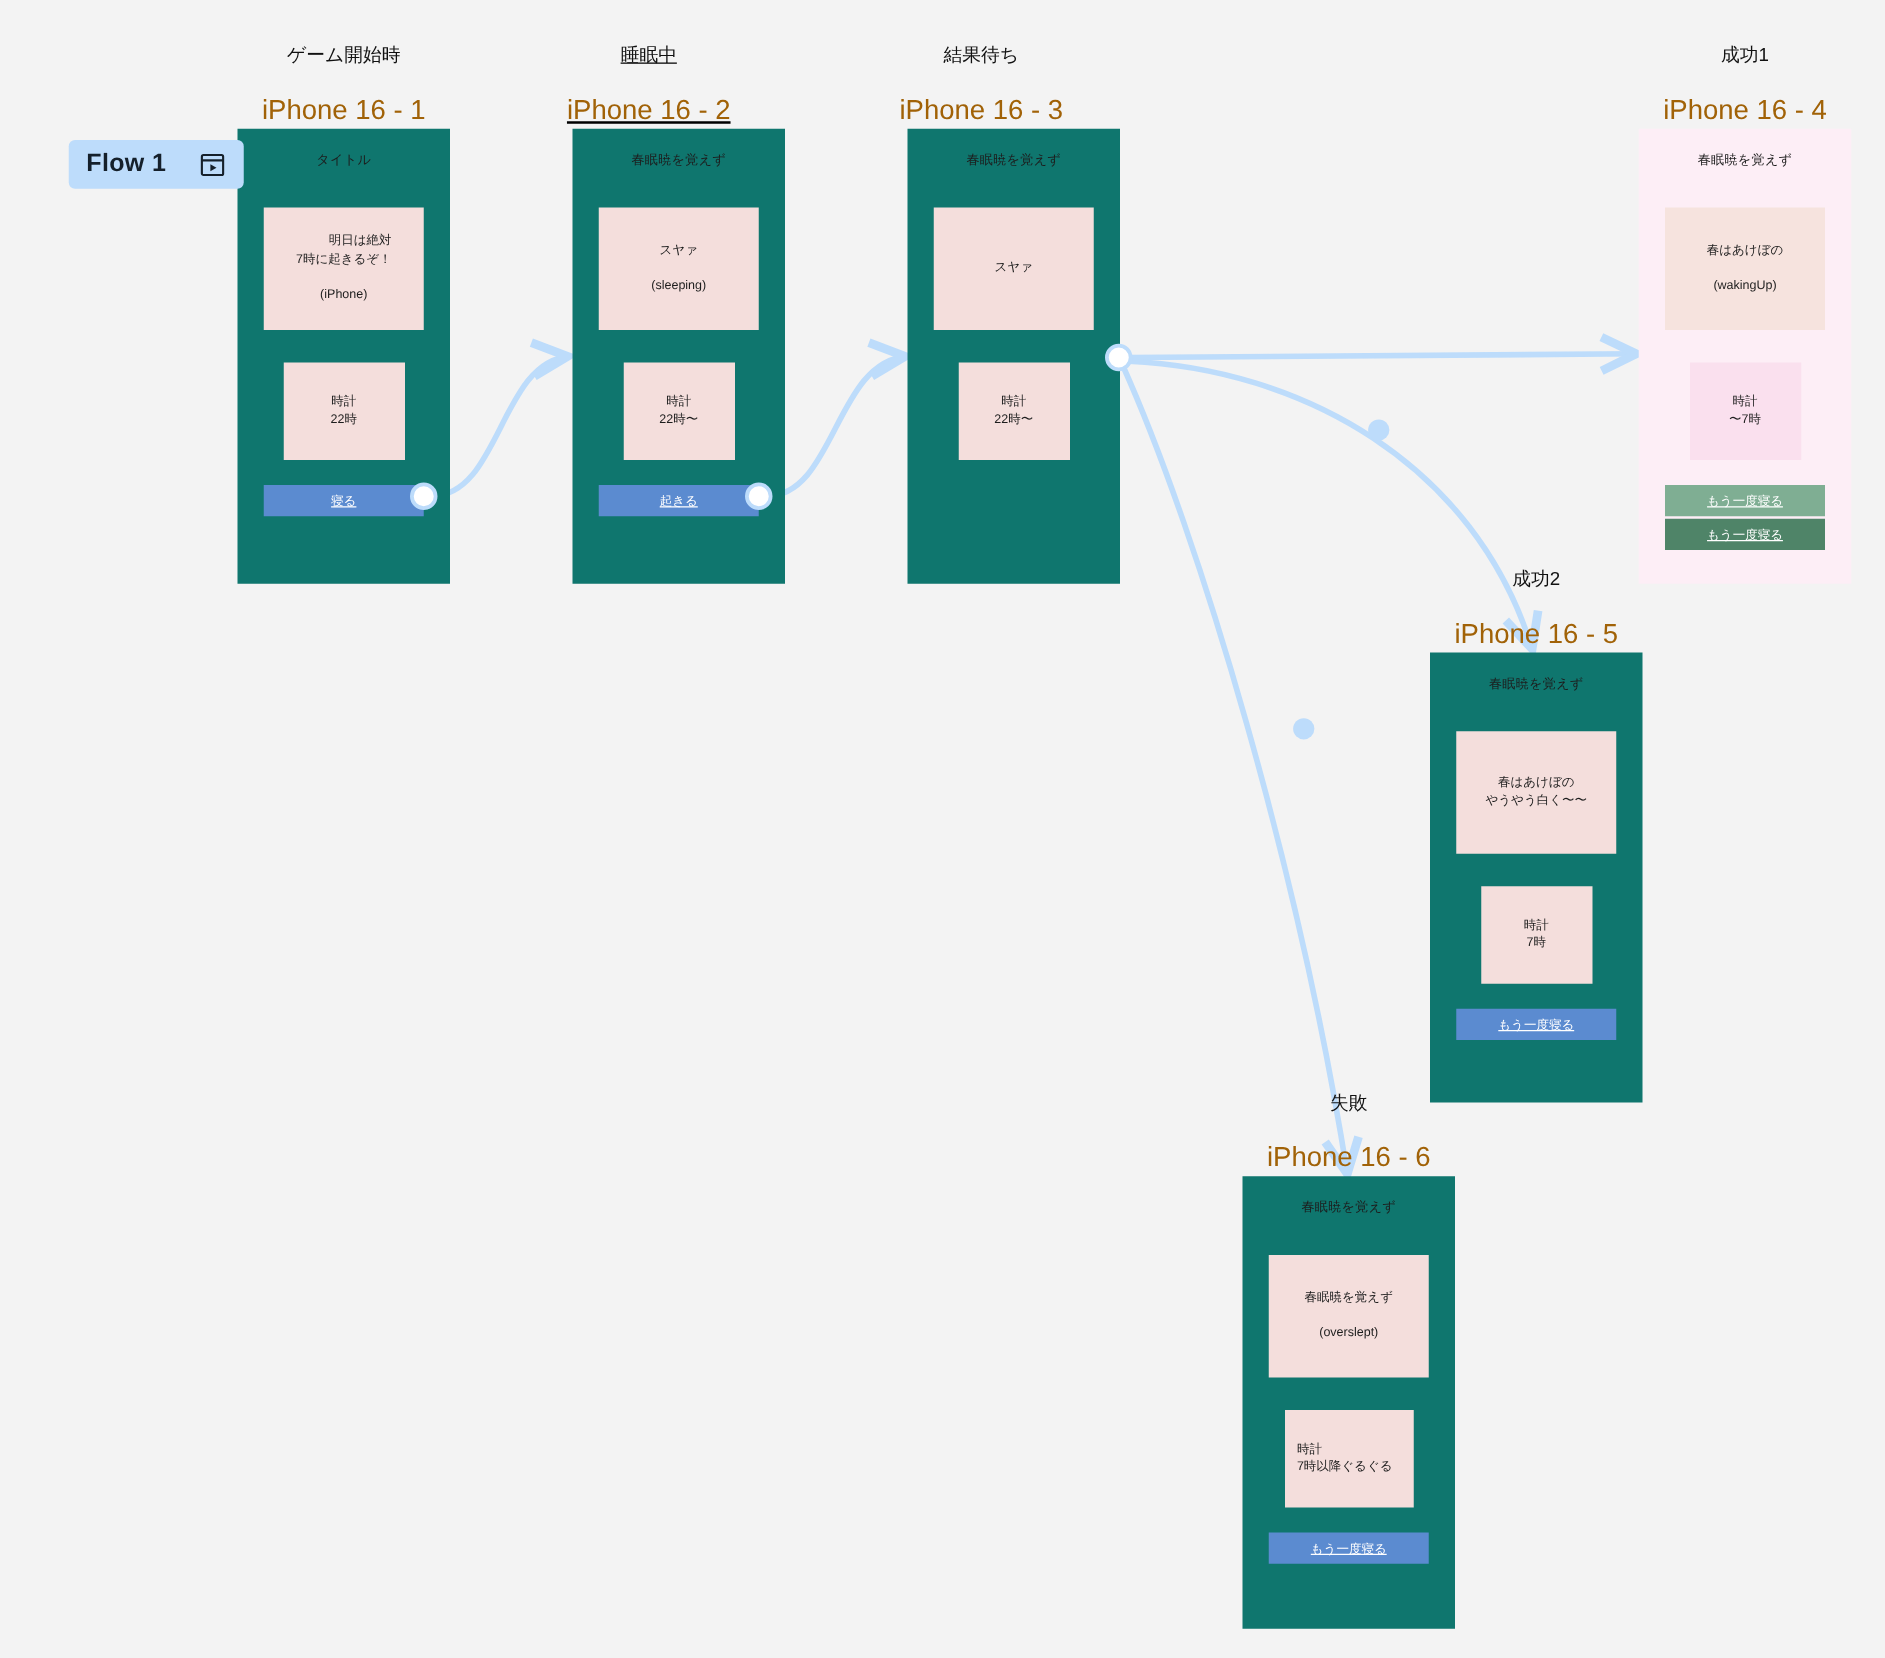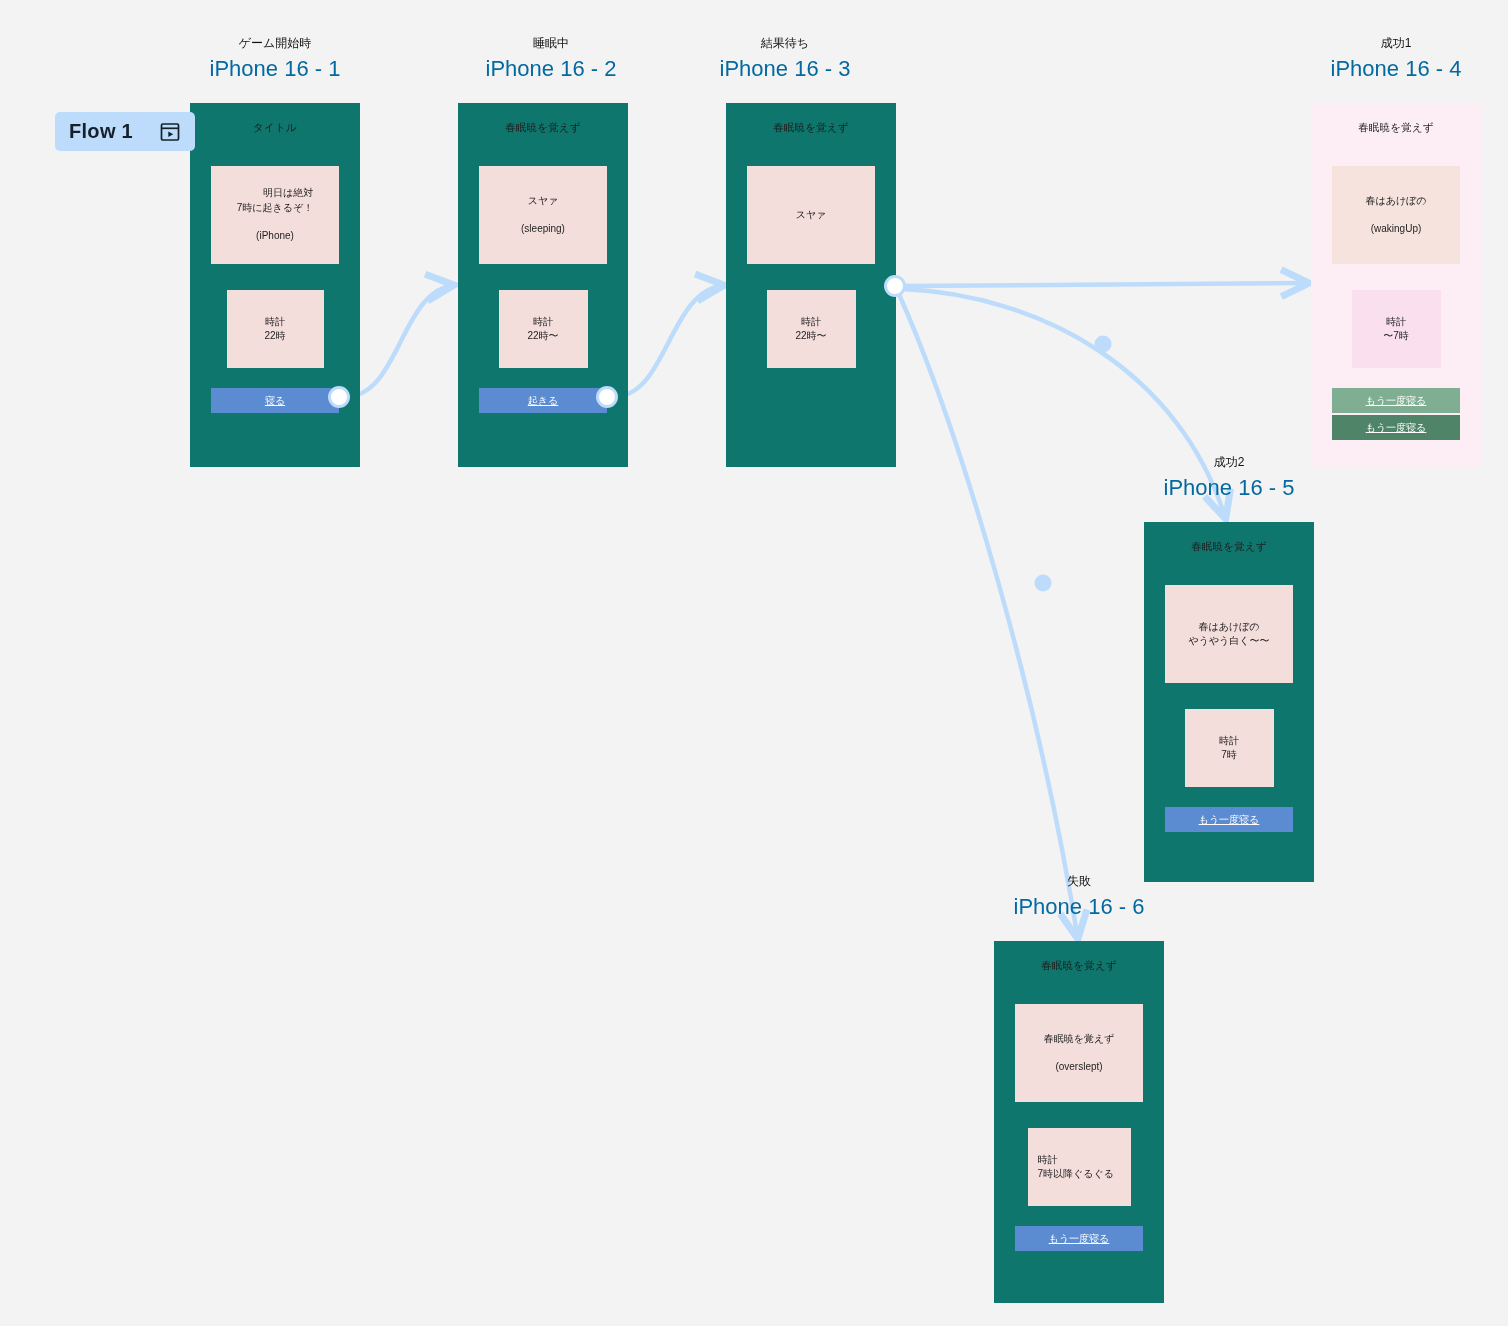--- a/index.html
+++ b/index.html
@@ -27,31 +27,31 @@
   }
 
   
   .frame-label {
     position: absolute;
     text-align: center;
     line-height: 1.25;
     z-index: 3;
   }
   .frame-label .flow-name {
-    font-size: 12px;
+    font-size: 15px;
     color: #111111;
     font-weight: 400;
     white-space: nowrap;
   }
   .frame-label .device-name {
     font-size: 22px;
-    color: #0369a1;
+    color: #a16207;
     font-weight: 400;
     white-space: nowrap;
-    margin-top: 4px;
+    margin-top: 19px;
   }
 
   
   .frame {
     position: absolute;
     background: #0f766e;
     z-index: 2;
     box-sizing: border-box;
   }
   .frame.pink { background: #fdeef6; }
@@ -168,21 +168,21 @@
       <line x1="2.5" y1="7.3" x2="19.5" y2="7.3" stroke="#15202b" stroke-width="1.7"></line>
       <path d="M 9.3,10.4 L 14.2,13.2 L 9.3,16.0 Z" fill="#15202b"></path>
     </svg>
   </span>
 </div>
 
 <div class="frame-label" style="left:190px; top:36px; width:170px;">
   <div class="flow-name">ゲーム開始時</div>
   <div class="device-name">iPhone 16 - 1</div>
 </div>
-<div class="frame-label" style="left:466px; top:36px; width:170px;">
+<div class="frame-label" style="left:434px; top:36px; width:170px;text-decoration:underline;">
   <div class="flow-name">睡眠中</div>
   <div class="device-name">iPhone 16 - 2</div>
 </div>
 <div class="frame-label" style="left:700px; top:36px; width:170px;">
   <div class="flow-name">結果待ち</div>
   <div class="device-name">iPhone 16 - 3</div>
 </div>
 <div class="frame-label" style="left:1311px; top:36px; width:170px;">
   <div class="flow-name">成功1</div>
   <div class="device-name">iPhone 16 - 4</div>

